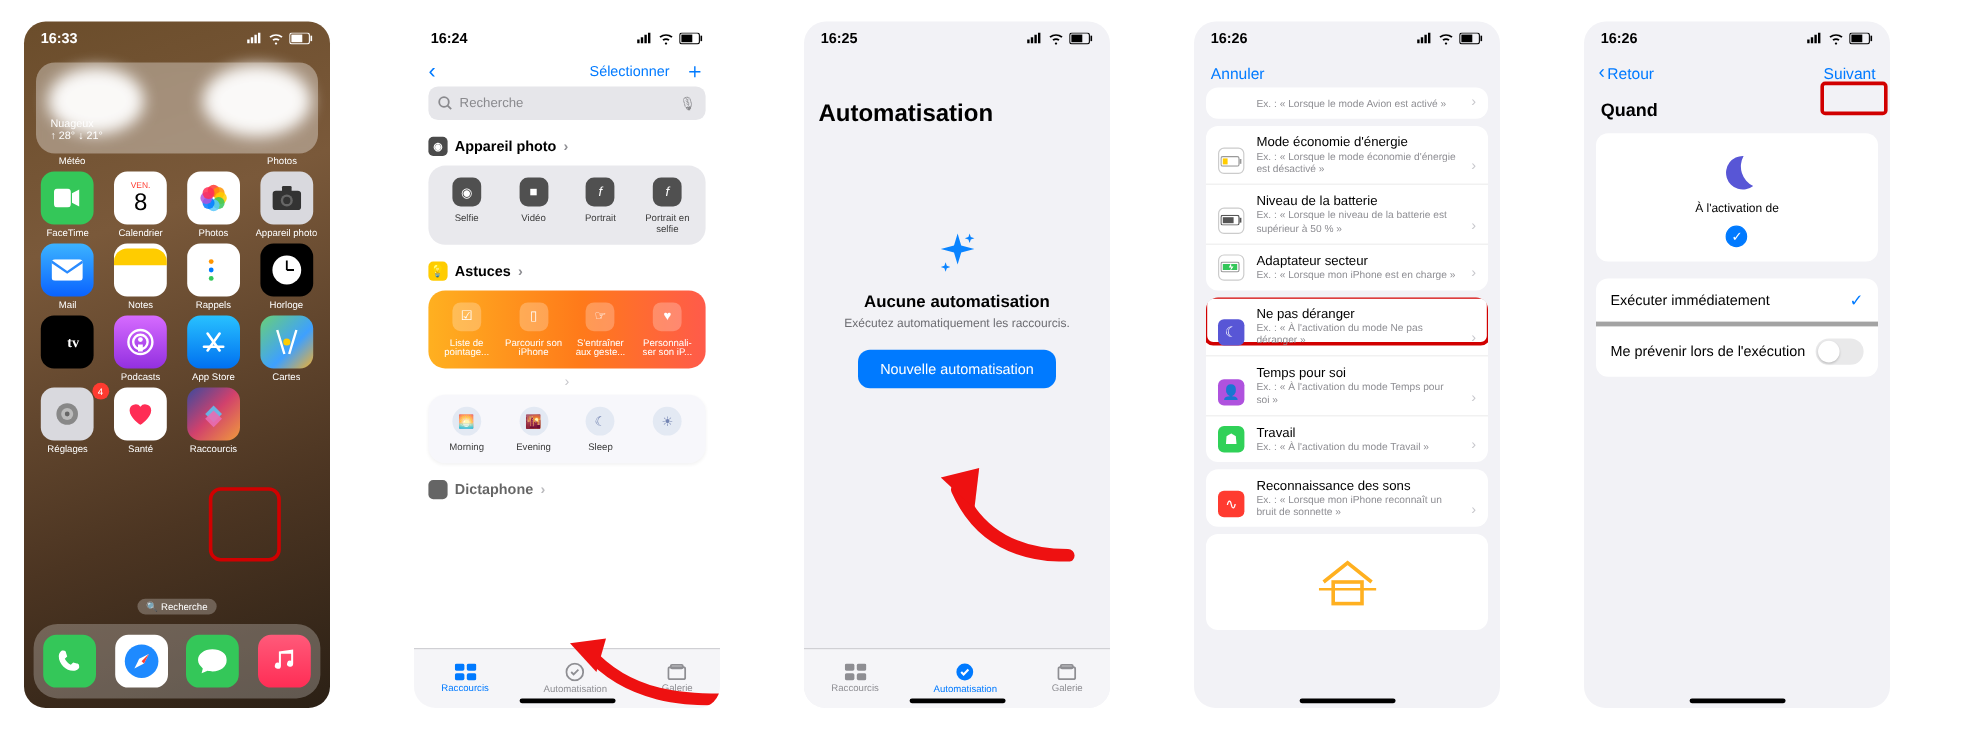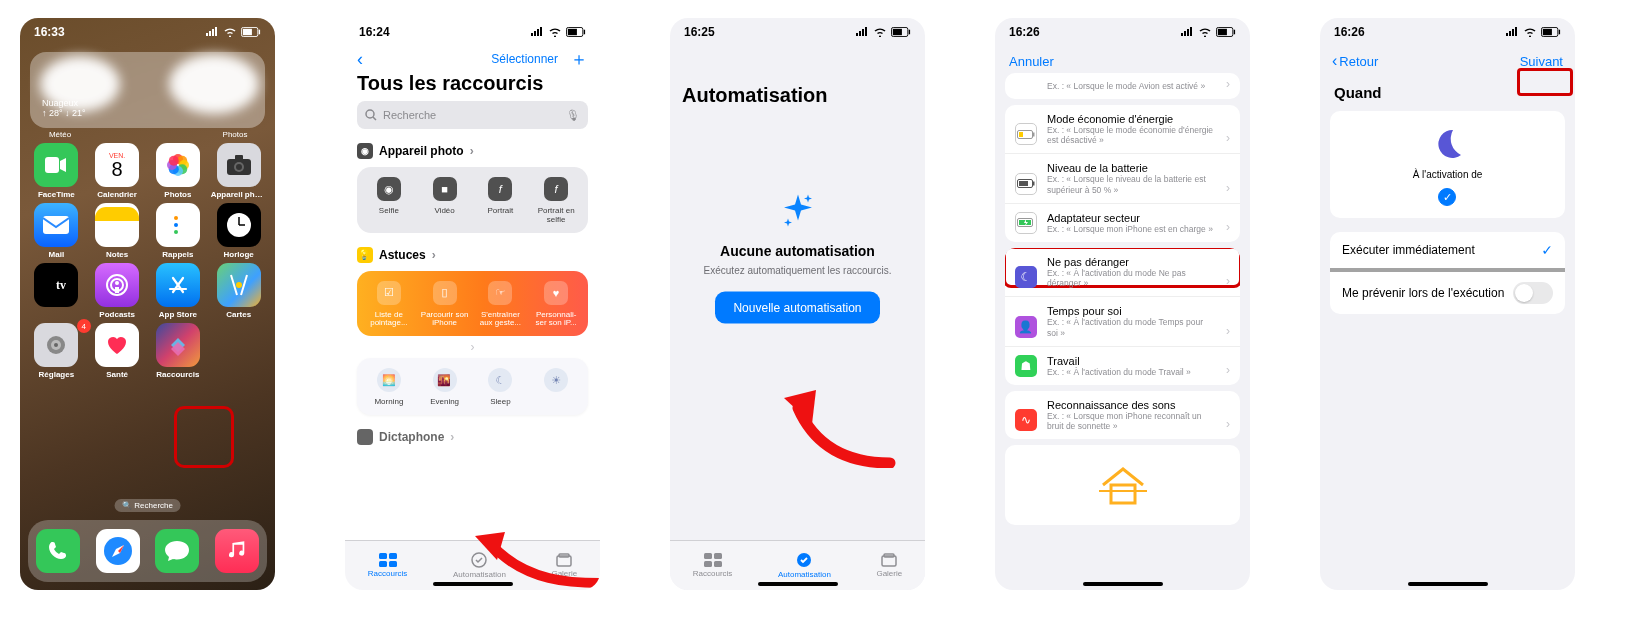--- a/index.html
+++ b/index.html
@@ -56,21 +56,21 @@
     border-radius:50%; filter:blur(6px);
   }
   .weather-label { font-size:9px; color:#fff; }
   .icon-grid { display:grid; grid-template-columns:repeat(4,1fr); gap:4px 0; padding:4px 6px 0; }
   .app { display:flex; flex-direction:column; align-items:center; gap:3px; }
   .app-icon {
     width:44px; height:44px; border-radius:11px;
     display:flex; align-items:center; justify-content:center;
     font-size:20px; color:#fff;
   }
-  .app-label { font-size:8px; color:#fff; text-align:left; white-space:nowrap; overflow:hidden; max-width:56px; text-overflow:ellipsis;font-weight:bold;}
+  .app-label { font-size:8px; color:#fff; text-align:left; white-space:nowrap; overflow:hidden; max-width:56px; text-overflow:ellipsis;}
   .row-labels { display:flex; justify-content:space-around; padding:0 6px; margin-top:-2px;}
   .row-labels span { font-size:8px; color:#fff; width:56px; text-align:center;}
   .dock {
     position:absolute; bottom:8px; left:8px; right:8px;
     height:62px; background:rgba(255,255,255,0.25);
     border-radius:20px; display:flex; justify-content:space-around; align-items:center;
   }
   .highlight-box { position:absolute; border:3px solid #d10000; border-radius:10px; pointer-events:none; }
   .badge { position:absolute; top:-4px; right:-4px; background:#ff3b30; color:#fff; font-size:8px; min-width:14px; height:14px; border-radius:7px; display:flex; align-items:center; justify-content:center; }
   .search-pill { position:absolute; bottom:78px; left:50%; transform:translateX(-50%); font-size:8px; color:#fff; background:rgba(255,255,255,0.25); padding:2px 8px; border-radius:10px; }
@@ -398,21 +398,20 @@
         </svg>
     </span>
   </div>
   <div class="nav-row">
     <span class="chev">‹</span>
     <span style="display:flex;gap:12px;align-items:center">
       <span>Sélectionner</span>
       <span style="font-size:18px">＋</span>
     </span>
   </div>
-  <div class="bigtitle">Tous les raccourcis</div>
   <div class="search">
     <svg width="12" height="12" viewBox="0 0 12 12">
         <circle cx="5" cy="5" r="4" fill="none" stroke="#8a8a8e" stroke-width="1.5"></circle>
         <line x1="8" y1="8" x2="11" y2="11" stroke="#8a8a8e" stroke-width="1.5"></line>
       </svg>
     <span>Recherche</span>
     <span style="margin-left:auto;color:#8a8a8e">🎙︎</span>
   </div>
 
   <div class="section-head">

